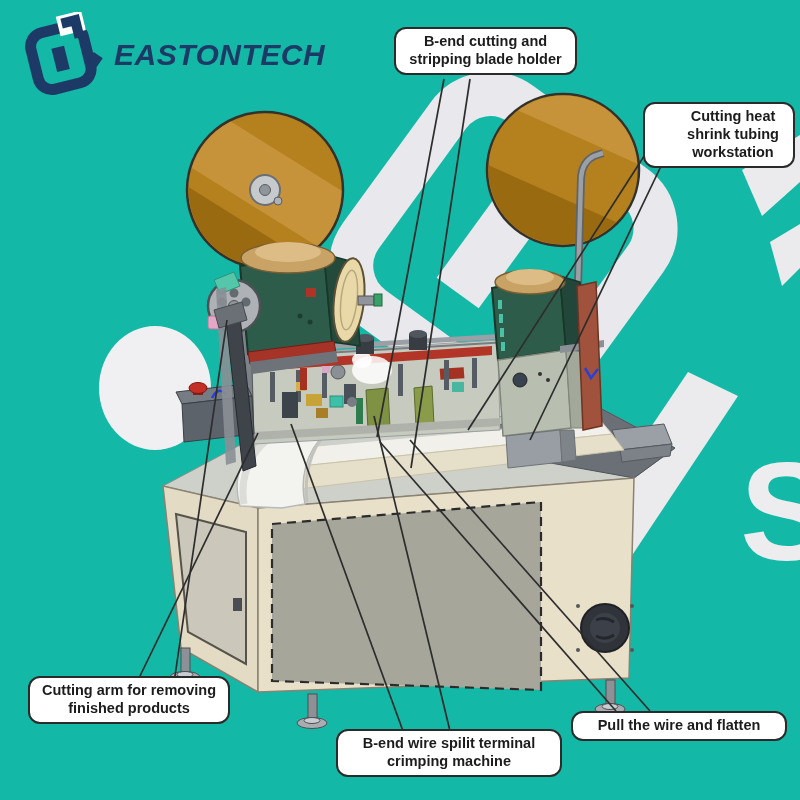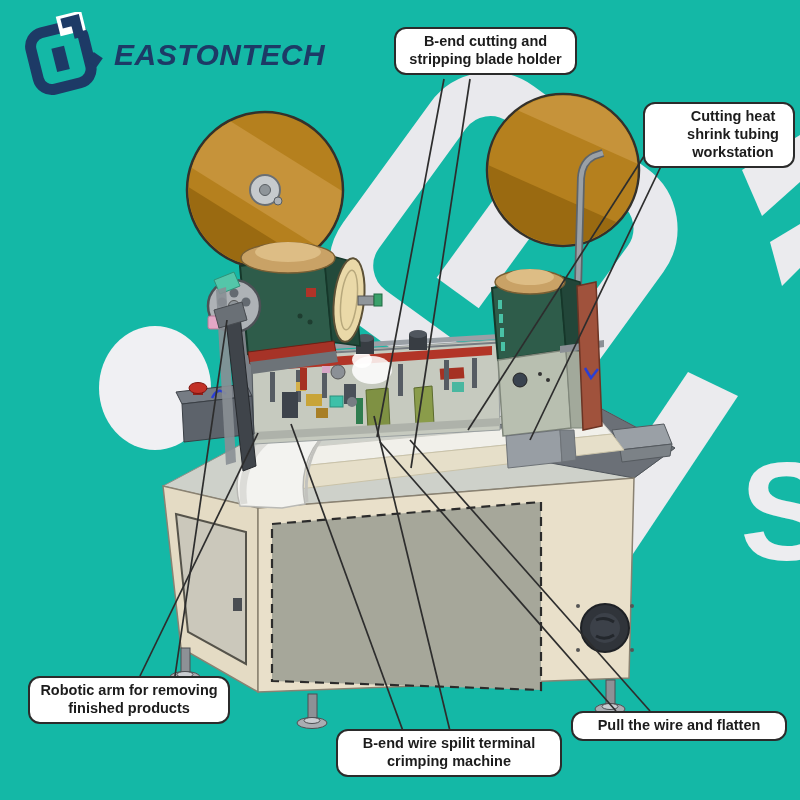--- a/index.html
+++ b/index.html
@@ -276,17 +276,17 @@
       </g>
       <rect x="66" y="42" width="11" height="11" fill="#1d3a66" transform="rotate(35 71 47)"></rect>
     </svg>
     <div class="logo-text">
       <span class="brand-name">EASTONTECH</span>
     </div>
   </div>
 
   <div class="callout" id="c-blade">B-end cutting and stripping blade holder</div>
   <div class="callout" id="c-heat">Cutting heat shrink tubing workstation</div>
-  <div class="callout" id="c-arm">Robotic arm for removing finished products</div>
+  <div class="callout" id="c-arm">Cutting arm for removing finished products</div>
   <div class="callout" id="c-crimp">B-end wire spilit terminal crimping machine</div>
   <div class="callout" id="c-pull">Pull the wire and flatten</div>
 
 </div>
 
 </body></html>

